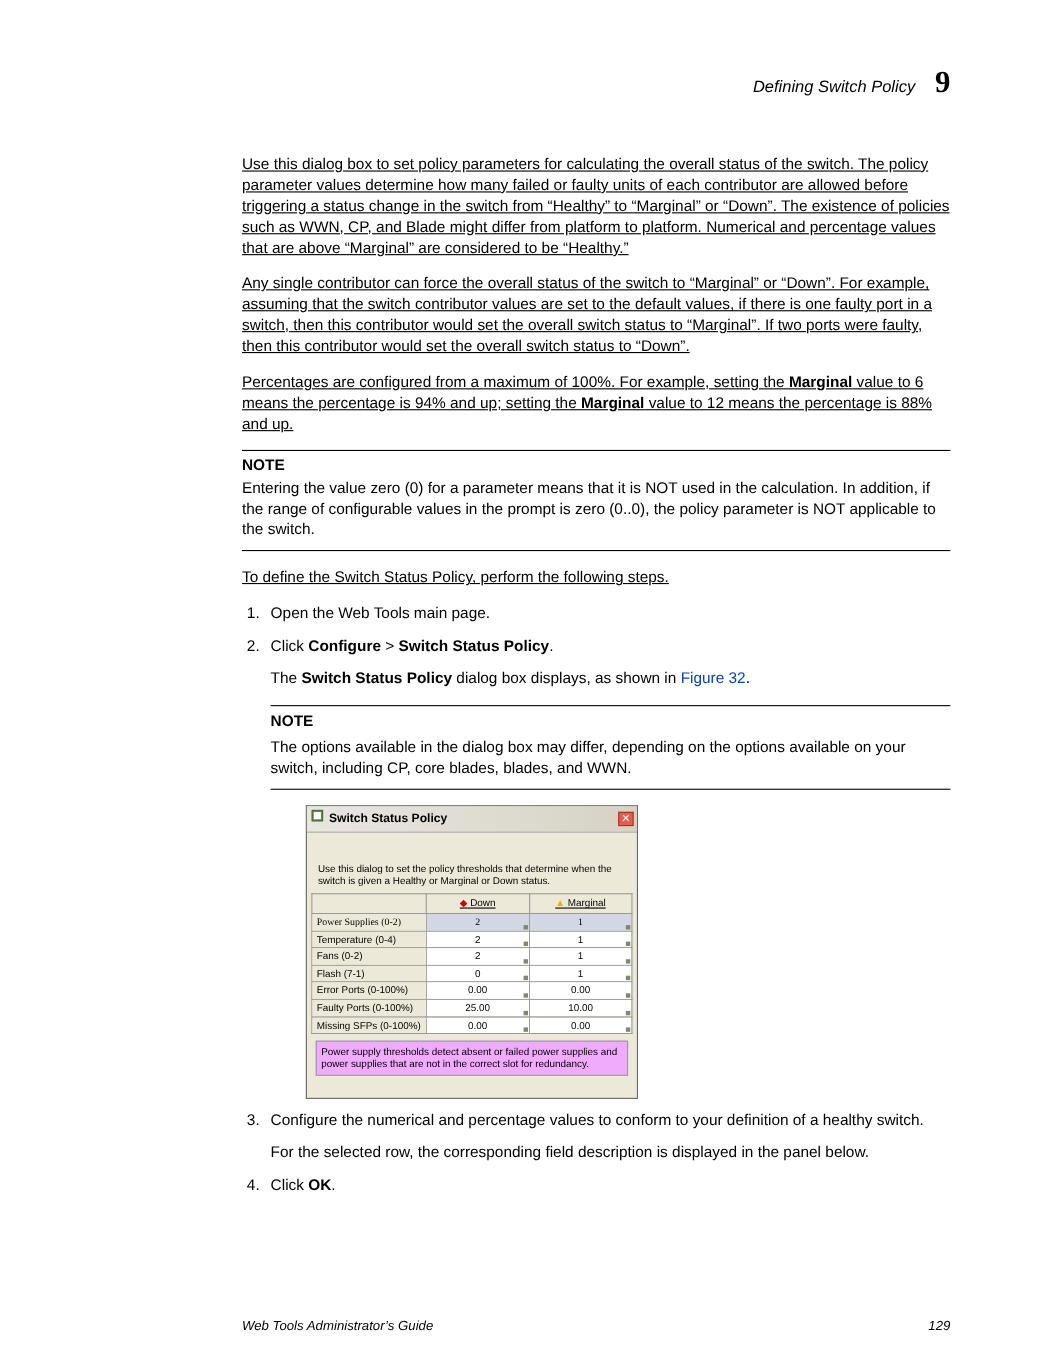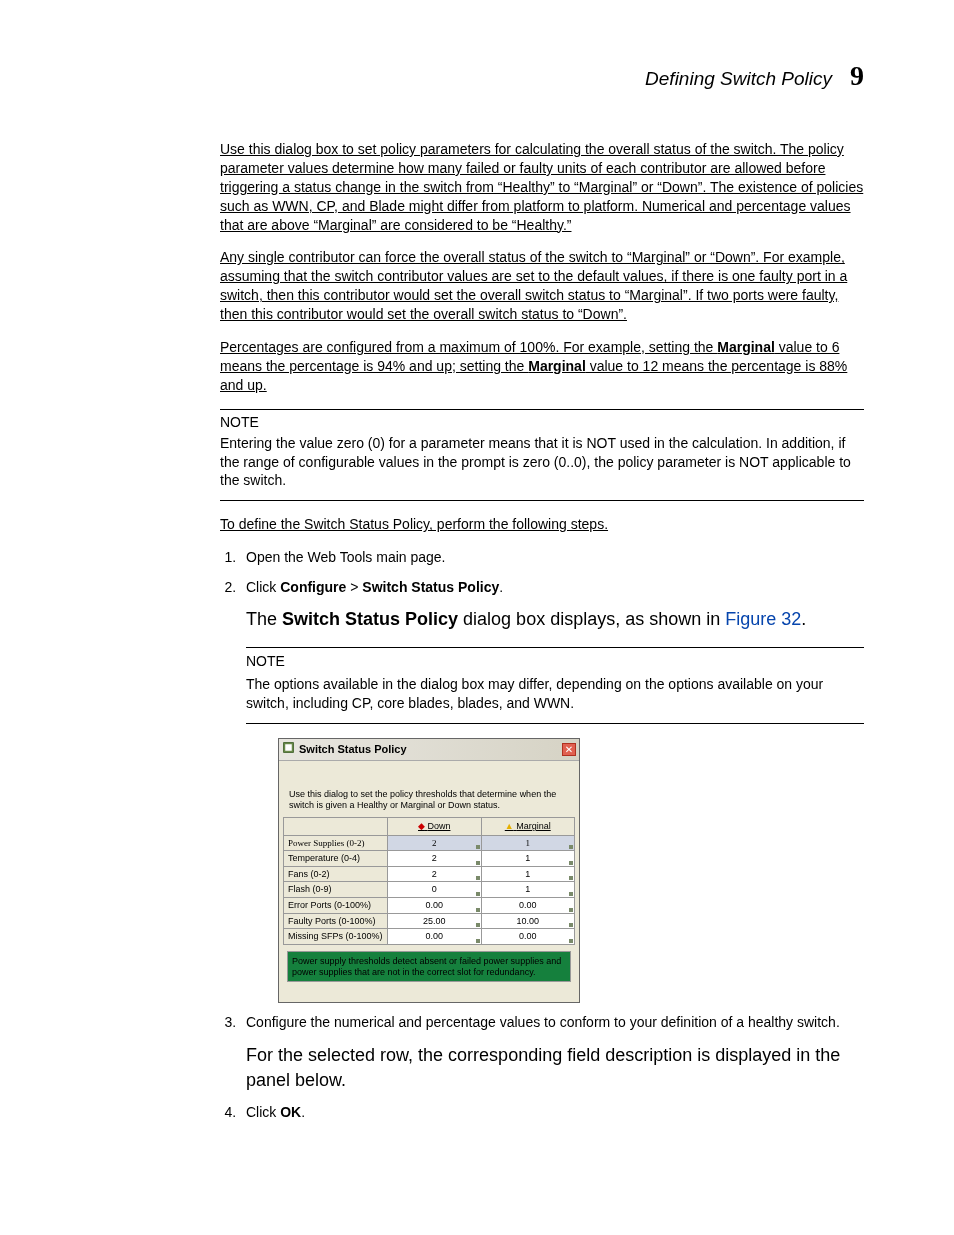--- a/index.html
+++ b/index.html
@@ -15,21 +15,21 @@
     box-sizing: border-box;
   }
   .header {
     display: flex;
     justify-content: flex-end;
     align-items: baseline;
     gap: 18px;
     margin-bottom: 48px;
   }
   .header-title {
-    font-size: 19px;
+    font-size: 15px;
     font-style: italic;
     color: #000;
   }
   .chapter-num {
     font-size: 28px;
     font-weight: 700;
     font-family: Georgia, 'Times New Roman', serif;
   }
   .body-text {
     font-size: 14px;
@@ -38,42 +38,42 @@
     text-decoration: underline;
   }
   .bold { font-weight: 700; }
   .note-block {
     border-top: 1px solid #000;
     border-bottom: 1px solid #000;
     padding: 4px 0 10px 0;
     margin: 14px 0;
   }
   .note-block .note-head {
-    font-weight: 400;
+    font-weight: 700;
     font-size: 14px;
     margin-bottom: 4px;
   }
   .note-block .note-body {
     font-size: 14px;
     line-height: 1.35;
   }
   ol.steps {
     margin: 0 0 14px 0;
     padding-left: 20px;
     font-size: 14px;
     line-height: 1.4;
   }
   ol.steps li {
     margin-bottom: 10px;
     padding-left: 6px;
   }
   ol.steps li > .step-text {}
   .step-sub {
     margin: 10px 0 10px 0;
-    font-size: 18px;
+    font-size: 14px;
     line-height: 1.4;
   }
   .link { color: #0645ad; }
   
   .dialog {
     width: 300px;
     margin: 10px 0 4px 32px;
     border: 1px solid #666;
     background: #ece9d8;
     font-family: Tahoma, Arial, sans-serif;
@@ -143,21 +143,21 @@
   }
   .cell-grip {
     position: absolute;
     right: 1px; bottom: 1px;
     width: 4px; height: 4px;
     background: #7a8a6a;
   }
   .dialog-footer-text {
     margin: 6px 8px 20px 8px;
     border: 1px solid #999;
-    background: #15803d;
+    background: #f0abfc;
     padding: 4px;
     font-size: 9px;
     line-height: 1.2;
   }
   .fig-caption {
     margin: 6px 0 16px 32px;
     font-size: 13px;
   }
   .fig-caption .fig-label { font-weight: 700; margin-right: 18px; }
   .footer {
@@ -249,21 +249,21 @@
               <td>Temperature (0-4)</td>
               <td><span>2</span><span class="cell-grip"></span></td>
               <td><span>1</span><span class="cell-grip"></span></td>
             </tr>
             <tr>
               <td>Fans (0-2)</td>
               <td><span>2</span><span class="cell-grip"></span></td>
               <td><span>1</span><span class="cell-grip"></span></td>
             </tr>
             <tr>
-              <td>Flash (0-9)</td>
+              <td>Flash (7-1)</td>
               <td><span>0</span><span class="cell-grip"></span></td>
               <td><span>1</span><span class="cell-grip"></span></td>
             </tr>
             <tr>
               <td>Error Ports (0-100%)</td>
               <td><span>0.00</span><span class="cell-grip"></span></td>
               <td><span>0.00</span><span class="cell-grip"></span></td>
             </tr>
             <tr>
               <td>Faulty Ports (0-100%)</td>

